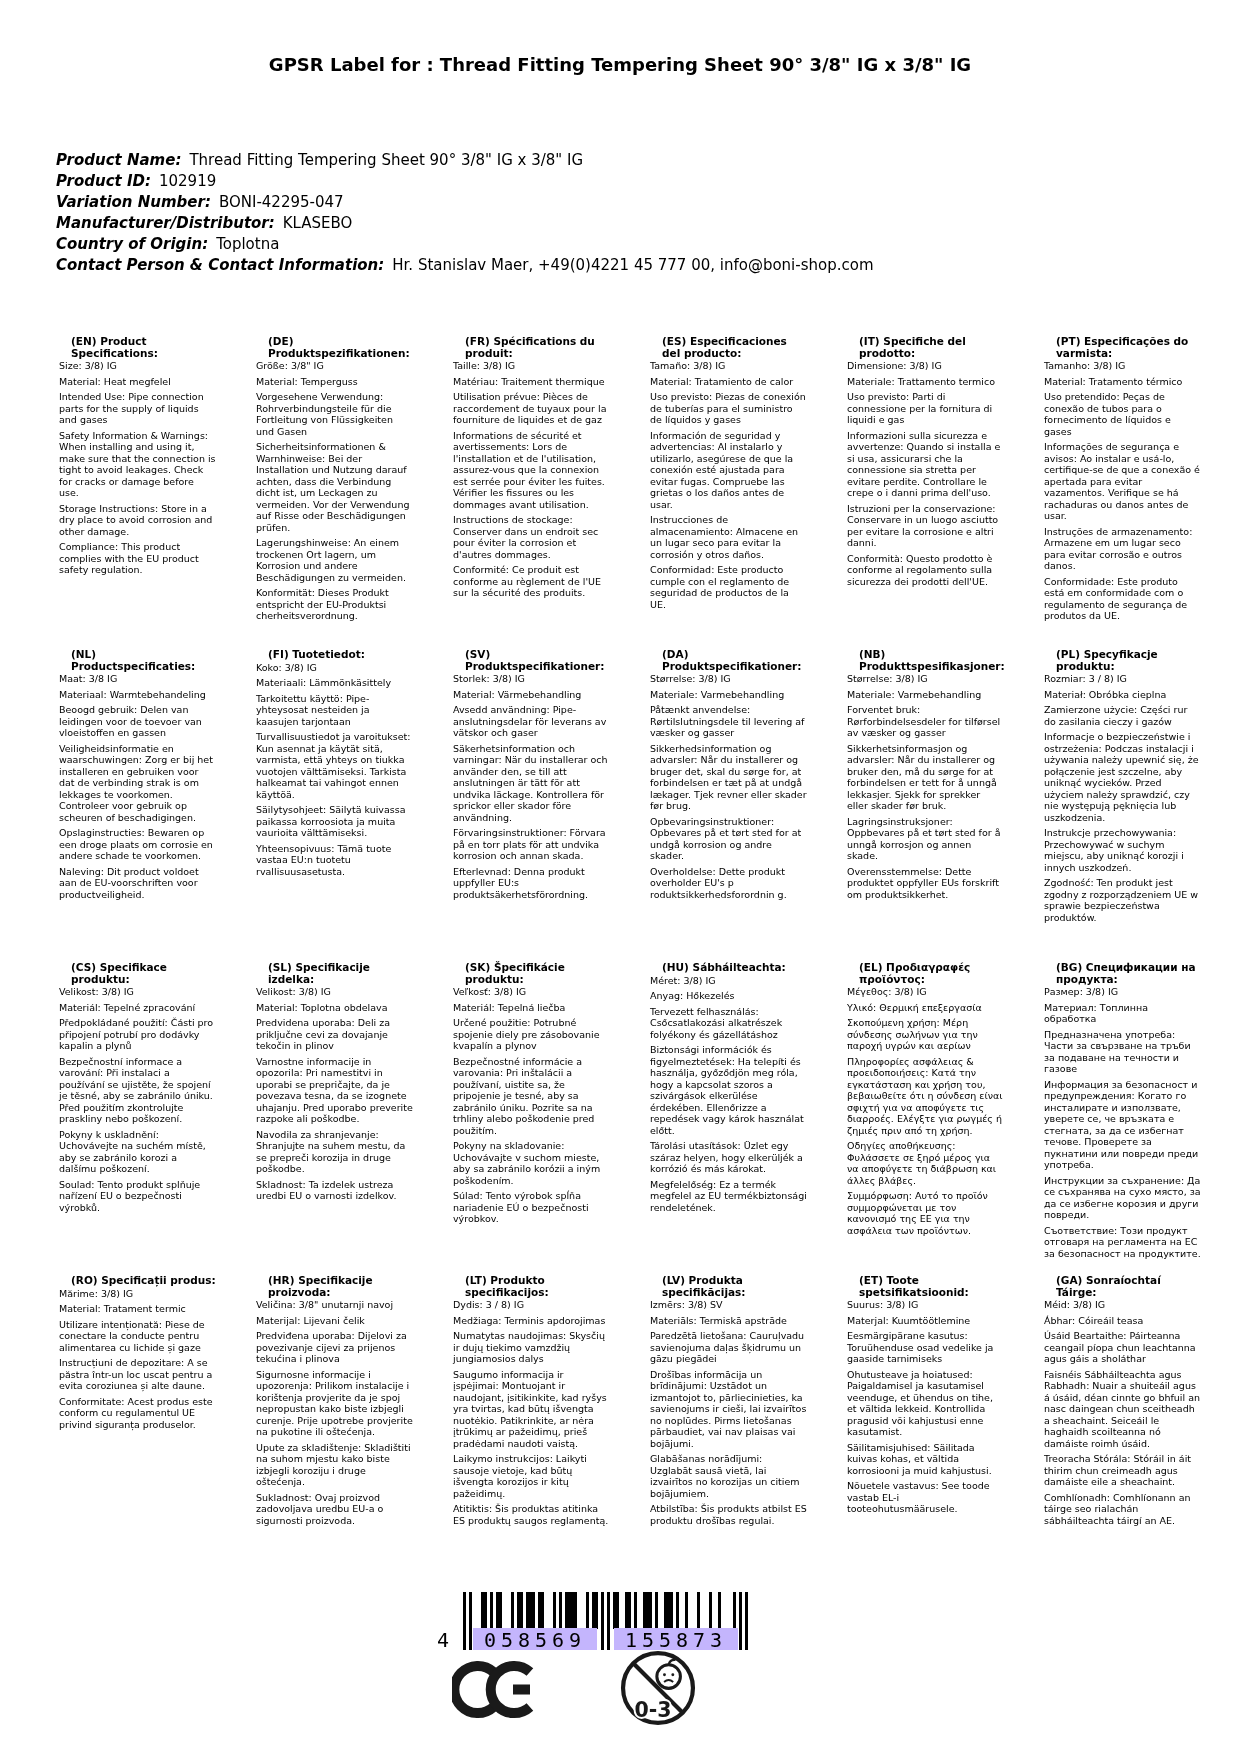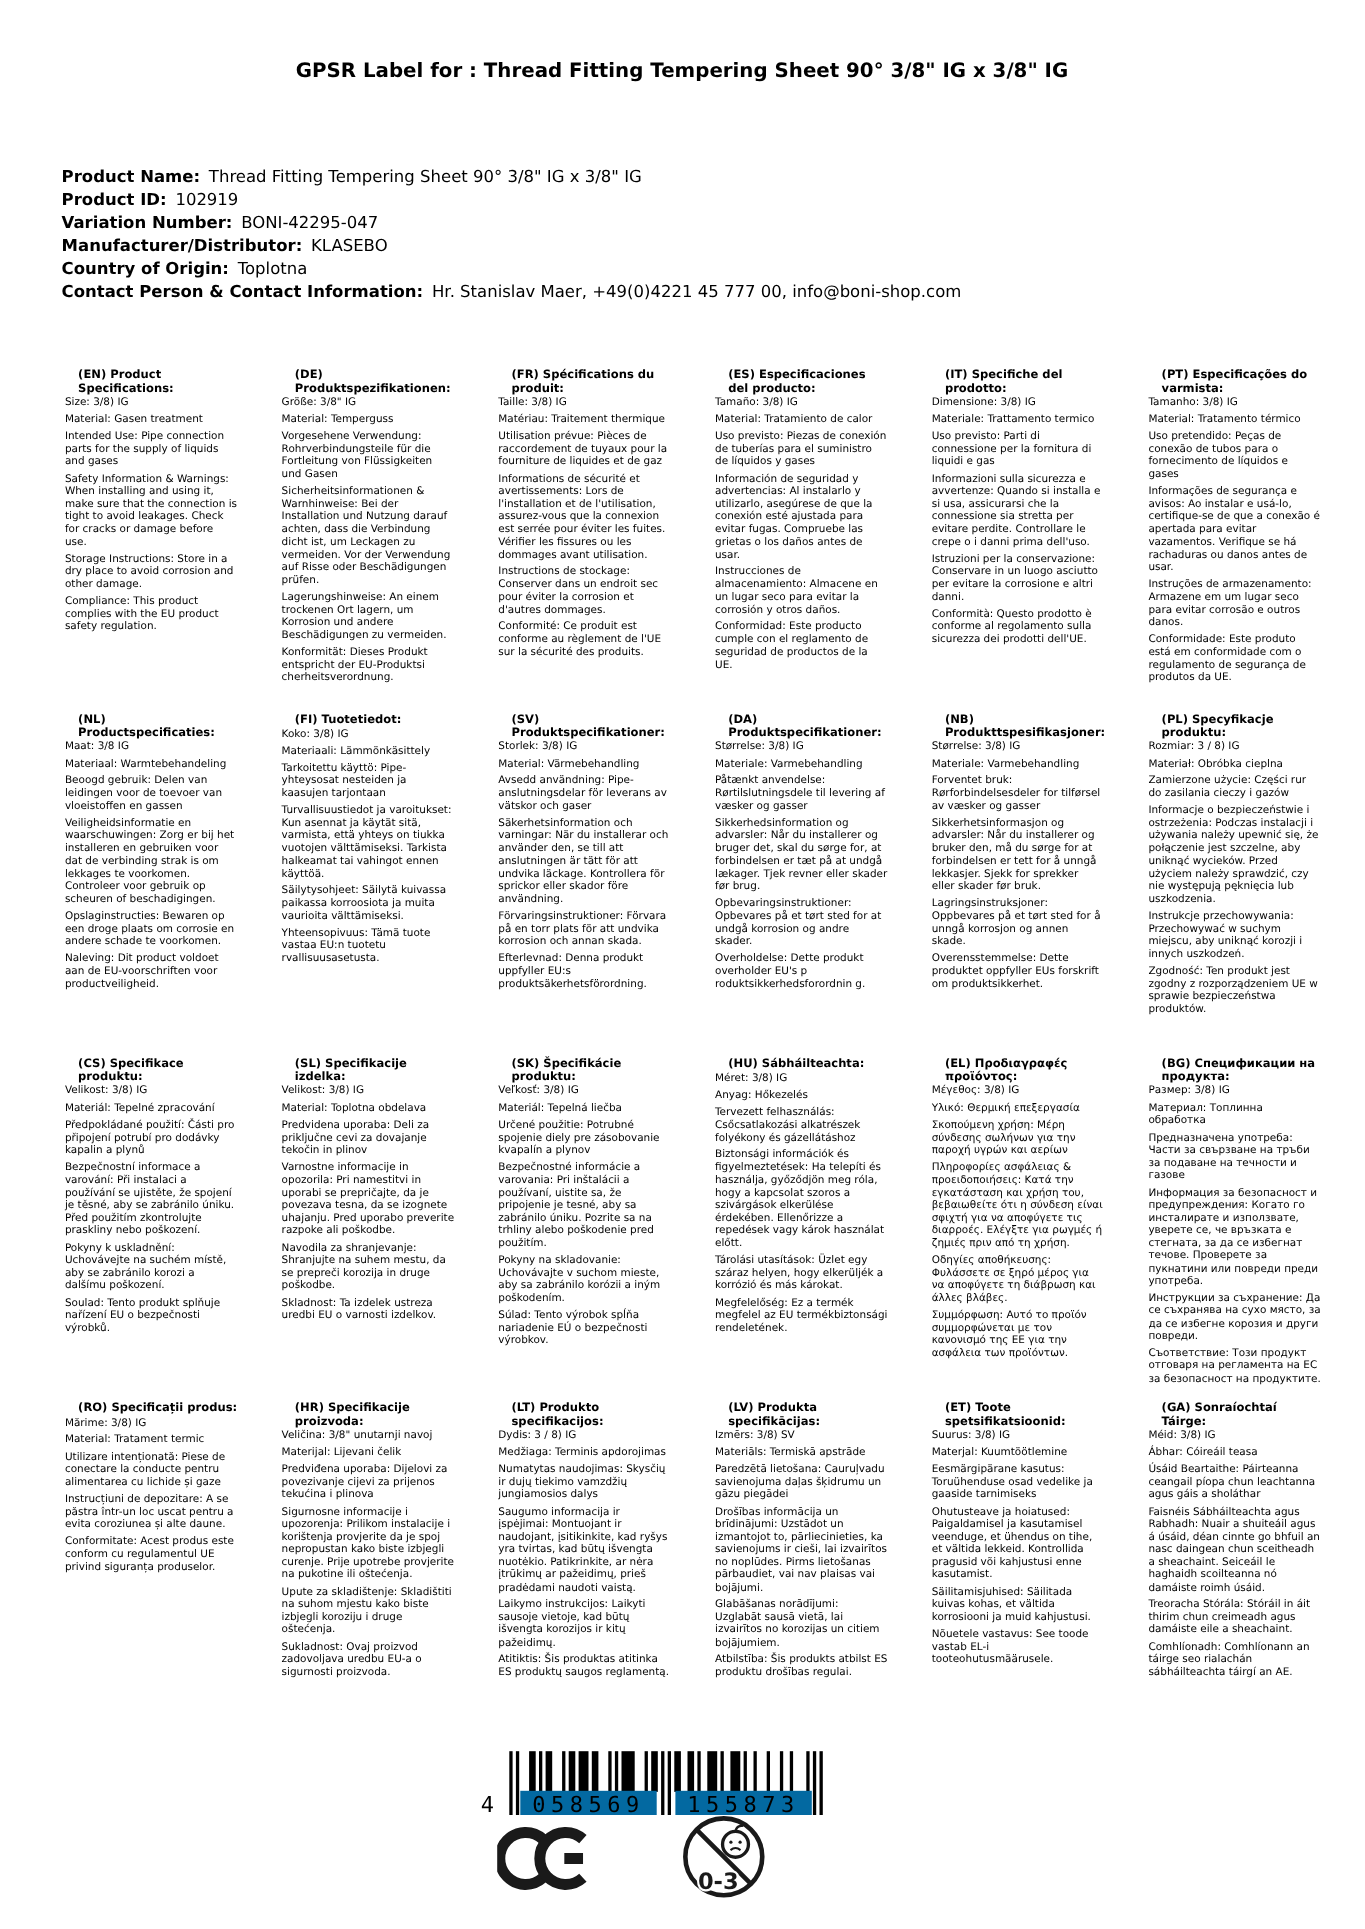--- a/index.html
+++ b/index.html
@@ -2,34 +2,34 @@
 <html><head>
 <meta charset="utf-8">
 <style>
   html,body{margin:0;padding:0;}
   body{width:1241px;height:1754px;background:#fff;color:#000;position:relative;
        font-family:"DejaVu Sans",sans-serif;overflow:hidden;}
   .title{position:absolute;top:48px;left:115px;width:1010px;text-align:center;
          font-weight:bold;font-size:18px;line-height:33px;}
   .product-info{position:absolute;left:56px;top:150px;font-size:15px;}
   .info-row{line-height:21px;white-space:nowrap;}
-  .info-label{font-weight:bold;}
+  .info-label{font-weight:bold;font-style:italic;}
   .info-value{margin-left:8px;}
   .spec-grid{position:absolute;left:59px;top:336px;width:1182px;display:grid;
              grid-template-columns:repeat(6,197px);grid-auto-rows:313px;}
   .spec-block{width:197px;box-sizing:border-box;padding-right:40px;
               font-size:9.5px;line-height:11.5px;}
   .spec-heading{font-size:10.5px;font-weight:bold;margin:0 0 1px 12px;}
   .spec-par{margin:0 0 4px 0;}
   .barcode{position:absolute;left:463px;top:1592px;}
   .barcode-bars{position:relative;width:285px;height:58px;}
   .bar{position:absolute;top:0;background:#000;}
   .bar.normal{height:37px;}
   .bar.guard{height:58px;}
-  .bc-num{position:absolute;top:36px;height:22px;background:#0369a1;text-align:center;
+  .bc-num{position:absolute;top:36px;height:22px;background:#c4b5fd;text-align:center;
           font-family:"DejaVu Sans Mono",monospace;font-size:20px;letter-spacing:5px;}
   .bc-g1{left:10px;width:124px;}
   .bc-g2{left:151px;width:124px;}
   .bc-lead{position:absolute;left:-26px;top:36px;font-family:"DejaVu Sans Mono",monospace;
            font-size:20px;}
   .ce-mark{position:absolute;left:452px;top:1660px;}
   .age-warning{position:absolute;left:620px;top:1650px;}
 </style>
 </head>
 <body>
@@ -47,21 +47,21 @@
 
   <div class="info-row"><span class="info-label">Country of Origin:</span><span class="info-value">Toplotna</span></div>
 
   <div class="info-row"><span class="info-label">Contact Person &amp; Contact Information:</span><span class="info-value">Hr. Stanislav Maer, +49(0)4221 45 777 00, info@boni-shop.com</span></div>
 </div>
 
 <div class="spec-grid">
   <div class="spec-block">
     <p class="spec-heading">(EN) Product Specifications:</p>
   <p class="spec-par">Size: 3/8) IG</p>
-      <p class="spec-par">Material: Gasen treatment</p>
+      <p class="spec-par">Material: Heat megfelel</p>
       <p class="spec-par">Intended Use: Pipe connection parts for the supply of liquids and gases</p>
       <p class="spec-par">Safety Information &amp; Warnings: When installing and using it, make sure that the connection is tight to avoid leakages. Check for cracks or damage before use.</p>
       <p class="spec-par">Storage Instructions: Store in a dry place to avoid corrosion and other damage.</p>
       <p class="spec-par">Compliance: This product complies with the EU product safety regulation.</p>
     </div>
 
   <div class="spec-block">
     <p class="spec-heading">(DE) Produktspezifikationen:</p>
   <p class="spec-par">Größe: 3/8" IG</p>
       <p class="spec-par">Material: Temperguss</p>

